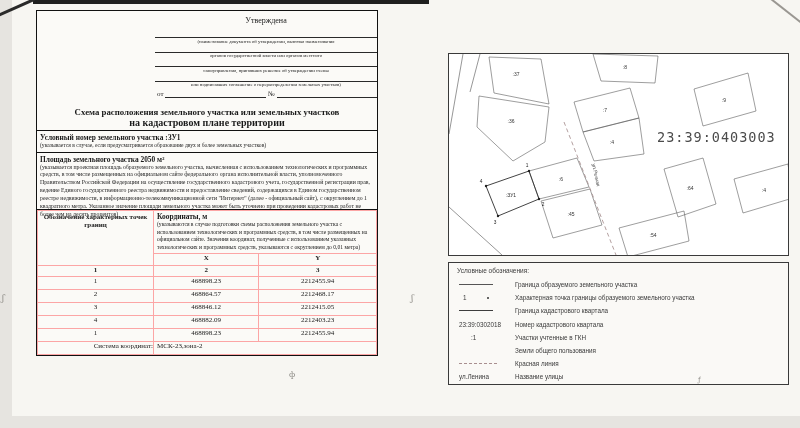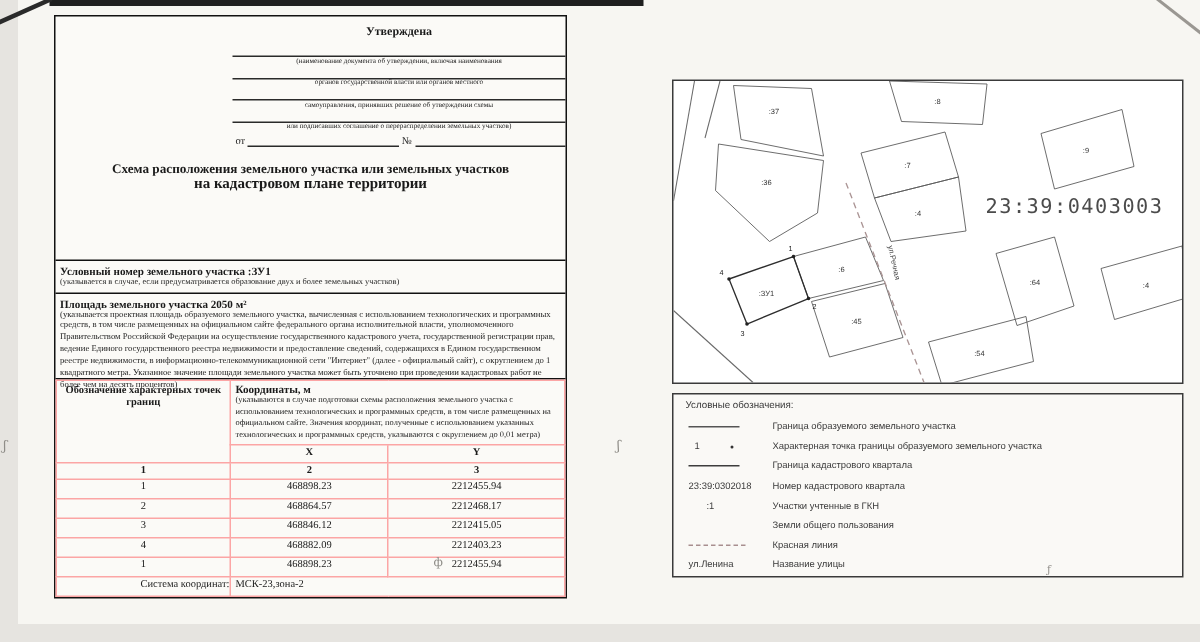--- a/index.html
+++ b/index.html
@@ -19,30 +19,30 @@
   .scan-diag-tr { position:absolute; left:760px; top:12px; width:58px; height:1.5px; background:#9a9792; transform:rotate(38deg); }
   .pencil { position:absolute; color:#8f8d88; font-size:9px; font-family:"DejaVu Serif", serif; }
   
   .page-left {
     position:absolute; left:36px; top:10px; width:342px;
     background:#fbfaf7; border:1.6px solid #111;
   }
   .sec { border-top:1.4px solid #111; }
   .sec-approved { position:relative; height:119px; border-top:none; }
   .approve-block { position:absolute; left:118px; top:5px; width:222px; text-align:center; }
-  .approve-title { font-weight:bold; font-size:8px; margin-bottom:7px; }
+  .approve-title { font-weight:normal; font-size:8px; margin-bottom:7px; }
   .aline { border-bottom:1px solid #2a2a2a; height:6px; }
   .acap { font-size:4.8px; line-height:1.15; color:#222; margin:0.5px 0 2.5px 0; }
   .fromnum { display:flex; align-items:flex-end; font-size:7px; margin-top:2px; }
   .fromnum .lbl { padding:0 2px; }
   .fromnum .fill { flex:1; border-bottom:1px solid #2a2a2a; height:7px; }
   .doc-title { position:absolute; left:0; right:0; bottom:2px; text-align:center; font-weight:bold; }
   .doc-title .t1 { font-size:8.8px;text-align:center; }
   .doc-title .t2 { font-size:10px; }
-  .sec-usl { height:22px; padding:1.5px 3px;margin-top:43px; }
+  .sec-usl { height:22px; padding:1.5px 3px; }
   .sec-area { height:57px; padding:1.5px 3px; }
   .bold-line { font-weight:bold; font-size:7.4px; }
   .note { font-size:5.6px; line-height:1.4; color:#1e1e1e; }
   .sec-area .note { font-size:5.8px; line-height:1.37; }
   
   table.coords { width:100%; border-collapse:collapse; }
   table.coords td { border:1px solid #fca5a5; font-size:7px; vertical-align:top; }
   td.obozn { width:116px; font-weight:bold; font-size:7.4px; text-align:center; vertical-align:middle; padding:2px; }
   td.koord { padding:1px 3px; }
   .koord-title { text-align:left; font-weight:bold; font-size:7.4px; }

